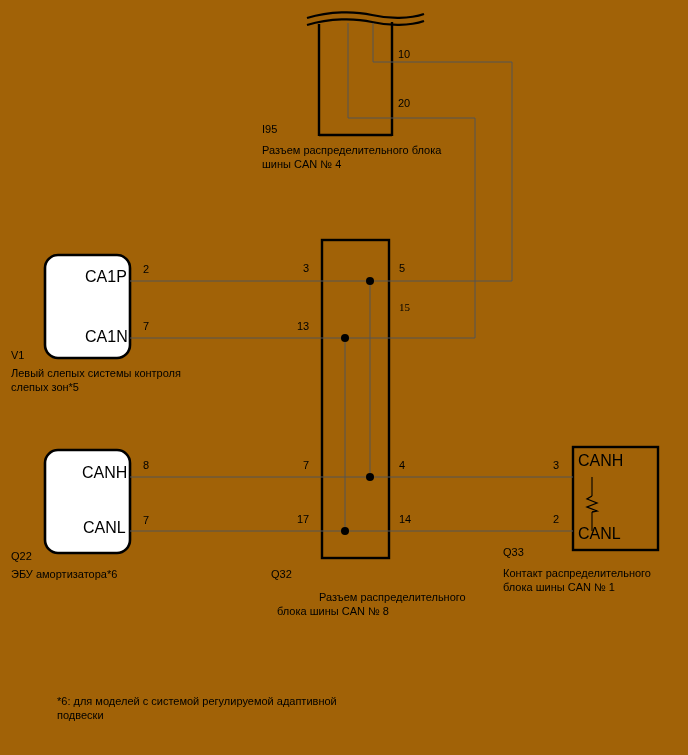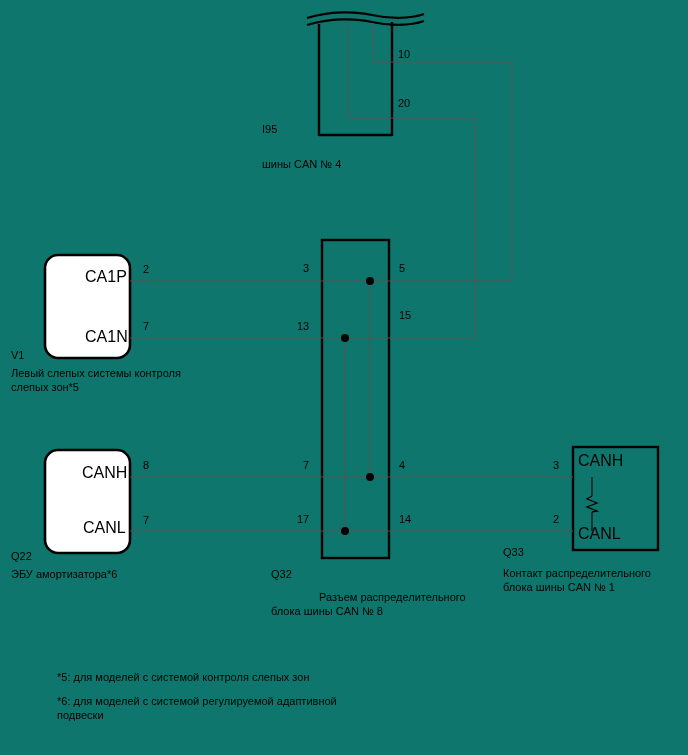--- a/index.html
+++ b/index.html
@@ -9,21 +9,21 @@
     background: #ffffff;
   }
   body {
     font-family: "Liberation Sans", sans-serif;
     color: #000000;
   }
   #diagram-root {
     position: relative;
     width: 688px;
     height: 755px;
-    background: #0f766e;
+    background: #a16207;
     overflow: hidden;
   }
   #wiring-svg {
     position: absolute;
     left: 0;
     top: 0;
     width: 688px;
     height: 755px;
   }
   .lbl {
@@ -115,20 +115,21 @@
       <line x1="592" y1="512" x2="592" y2="531" stroke="#000000" stroke-width="1.1"></line>
 
       <polyline points="592,496 587,499 597,503 587,507 597,511 592,512" fill="none" stroke="#000000" stroke-width="1.3" stroke-linejoin="miter"></polyline>
     </g>
 
   </svg>
 
   <div class="lbl lbl-pin" style="left:398px; top:47px;">10</div>
   <div class="lbl lbl-pin" style="left:398px; top:96px;text-align:right;">20</div>
   <div class="lbl lbl-ref" style="left:262px; top:122px;">I95</div>
+  <div class="lbl lbl-desc" style="left:262px; top:143px;">Разъем распределительного блока</div>
   <div class="lbl lbl-desc" style="left:262px; top:157px;">шины CAN № 4</div>
 
   <div class="lbl lbl-term" style="left:85px; top:270px;">CA1P</div>
   <div class="lbl lbl-term" style="left:85px; top:330px;">CA1N</div>
   <div class="lbl lbl-pin" style="left:143px; top:262px;">2</div>
   <div class="lbl lbl-pin" style="left:143px; top:319px;">7</div>
   <div class="lbl lbl-ref" style="left:11px; top:348px;">V1</div>
   <div class="lbl lbl-desc" style="left:11px; top:366px;">Левый слепых системы контроля</div>
   <div class="lbl lbl-desc" style="left:11px; top:380px;">слепых зон*5</div>
 
@@ -138,33 +139,32 @@
   <div class="lbl lbl-pin" style="left:143px; top:513px;">7</div>
   <div class="lbl lbl-ref" style="left:11px; top:549px;">Q22</div>
   <div class="lbl lbl-desc" style="left:11px; top:567px;">ЭБУ амортизатора*6</div>
 
   <div class="lbl lbl-pin" style="left:303px; top:261px;">3</div>
   <div class="lbl lbl-pin" style="left:297px; top:319px;">13</div>
   <div class="lbl lbl-pin" style="left:303px; top:458px;">7</div>
   <div class="lbl lbl-pin" style="left:297px; top:512px;">17</div>
 
   <div class="lbl lbl-pin" style="left:399px; top:261px;">5</div>
-  <div class="lbl lbl-pin" style="left:399px; top:308px;">15</div>
+  <div class="lbl lbl-pin" style="left:399px; top:300px;font-family:Liberation Serif, serif;">15</div>
   <div class="lbl lbl-pin" style="left:399px; top:458px;">4</div>
   <div class="lbl lbl-pin" style="left:399px; top:512px;">14</div>
 
   <div class="lbl lbl-ref" style="left:271px; top:567px;">Q32</div>
   <div class="lbl lbl-desc" style="left:271px; top:590px;margin-left:48px;">Разъем распределительного</div>
-  <div class="lbl lbl-desc" style="left:271px; top:604px;">блока шины CAN № 8</div>
+  <div class="lbl lbl-desc" style="left:277px; top:604px;">блока шины CAN № 8</div>
 
   <div class="lbl lbl-term" style="left:578px; top:454px;">CANH</div>
   <div class="lbl lbl-term" style="left:578px; top:527px;">CANL</div>
   <div class="lbl lbl-pin" style="left:553px; top:458px;">3</div>
   <div class="lbl lbl-pin" style="left:553px; top:512px;">2</div>
   <div class="lbl lbl-ref" style="left:503px; top:545px;">Q33</div>
   <div class="lbl lbl-desc" style="left:503px; top:566px;">Контакт распределительного</div>
   <div class="lbl lbl-desc" style="left:503px; top:580px;">блока шины CAN № 1</div>
 
-  <div class="lbl lbl-note" style="left:57px; top:670px;">*5: для моделей с системой контроля слепых зон</div>
   <div class="lbl lbl-note" style="left:57px; top:694px;">*6: для моделей с системой регулируемой адаптивной</div>
   <div class="lbl lbl-note" style="left:57px; top:708px;">подвески</div>
 
 </div>
 
 </body></html>

